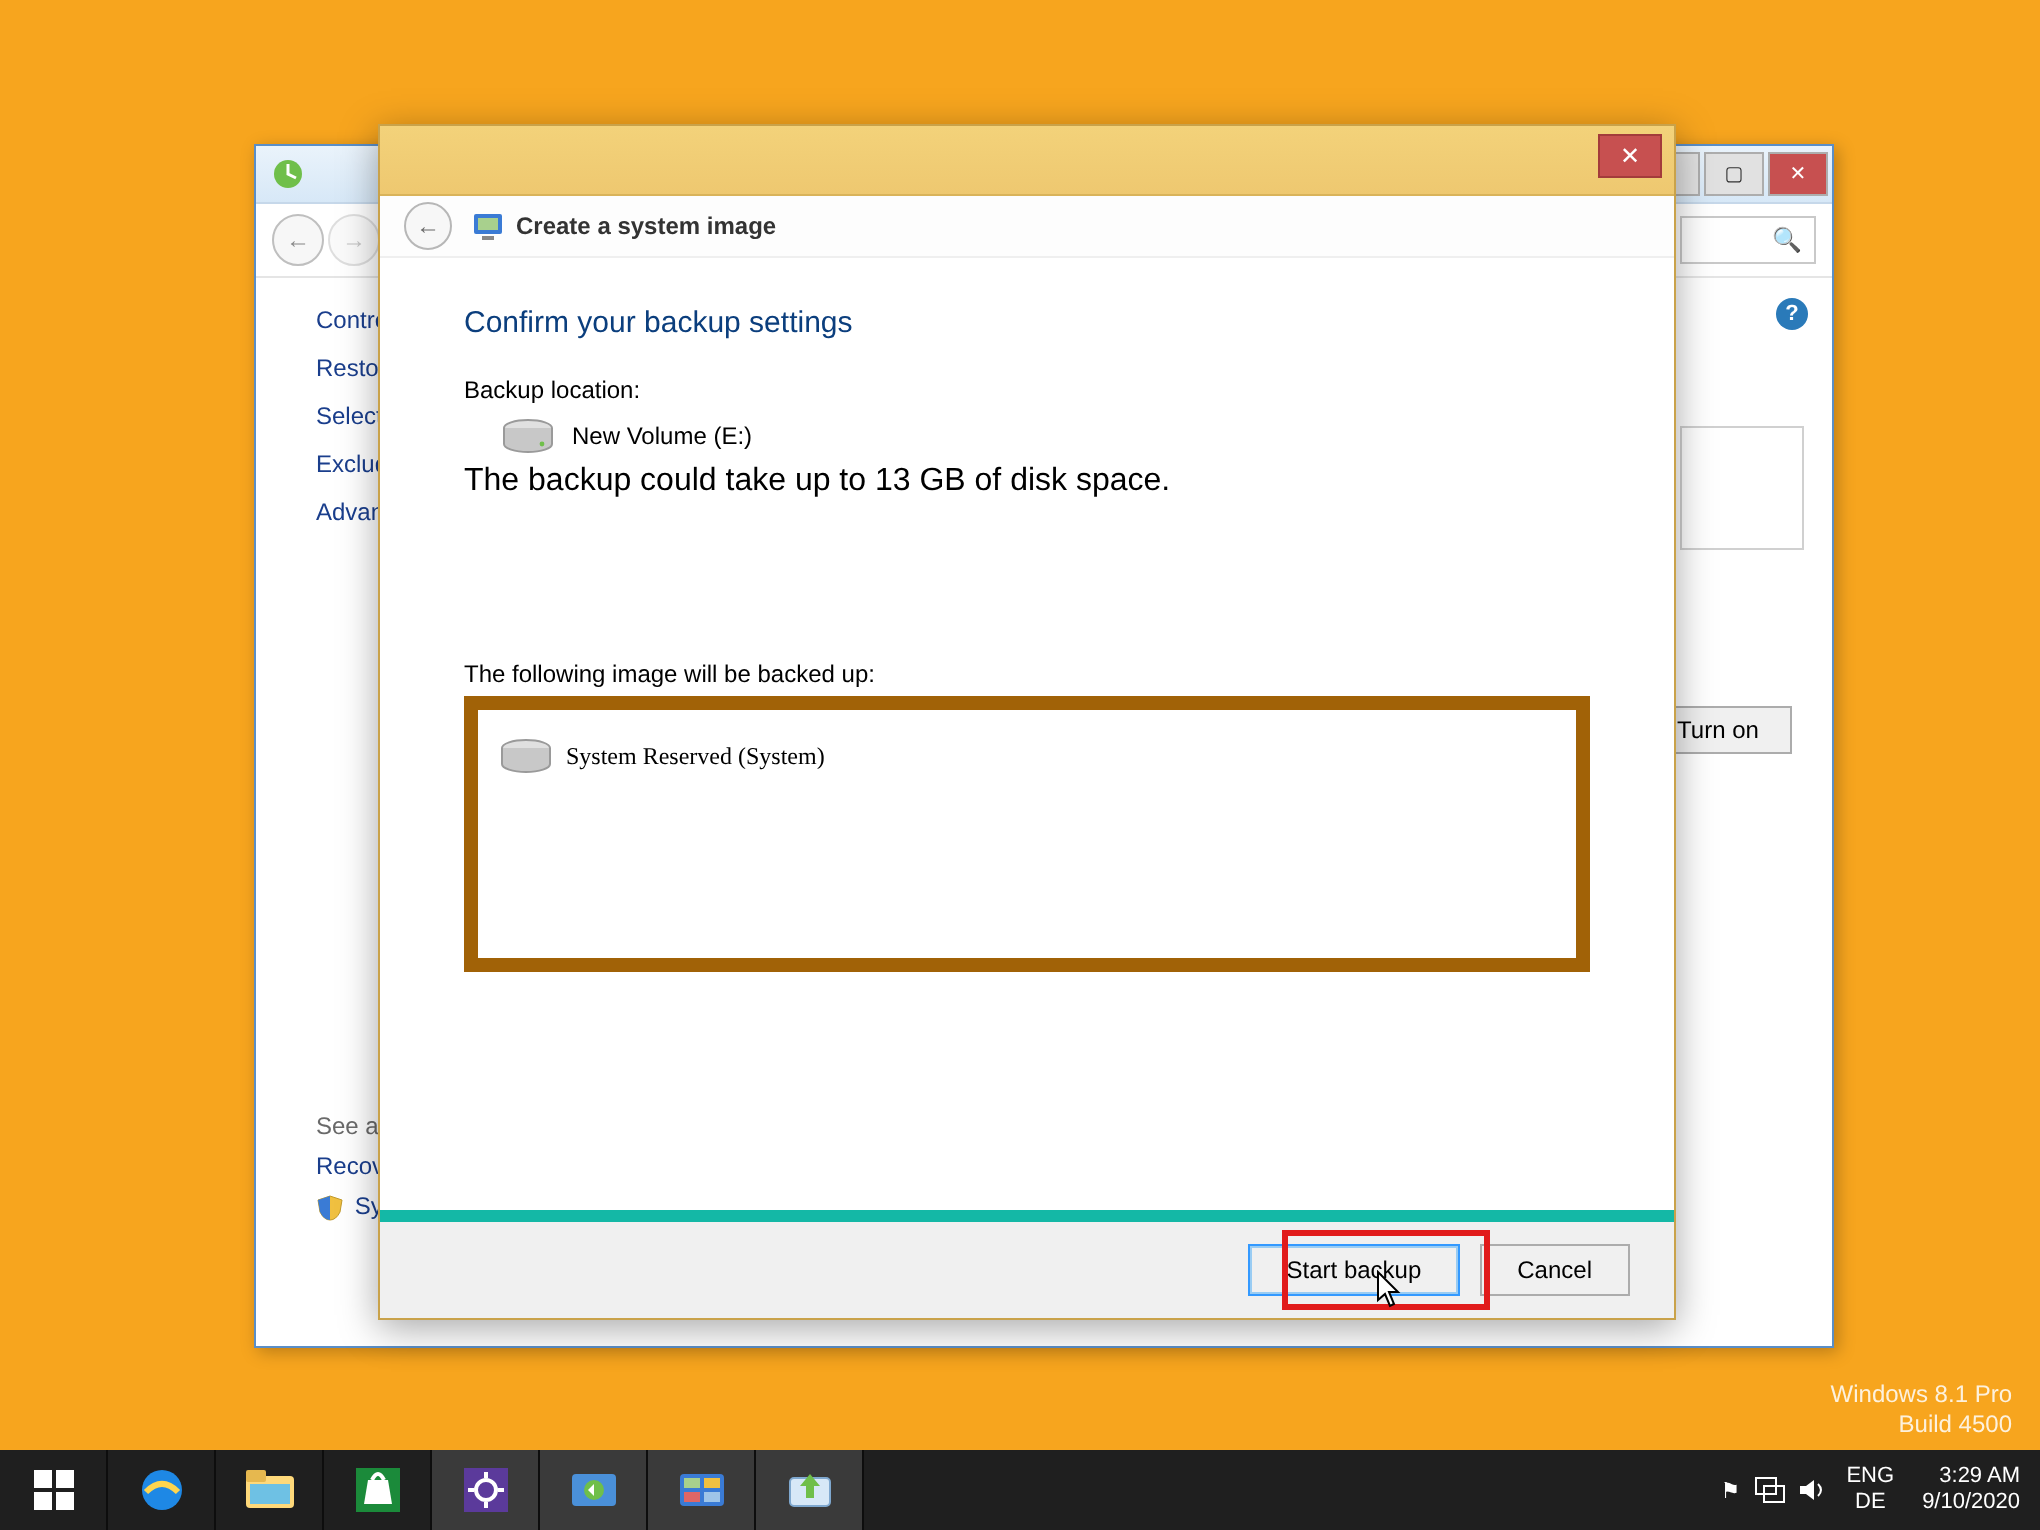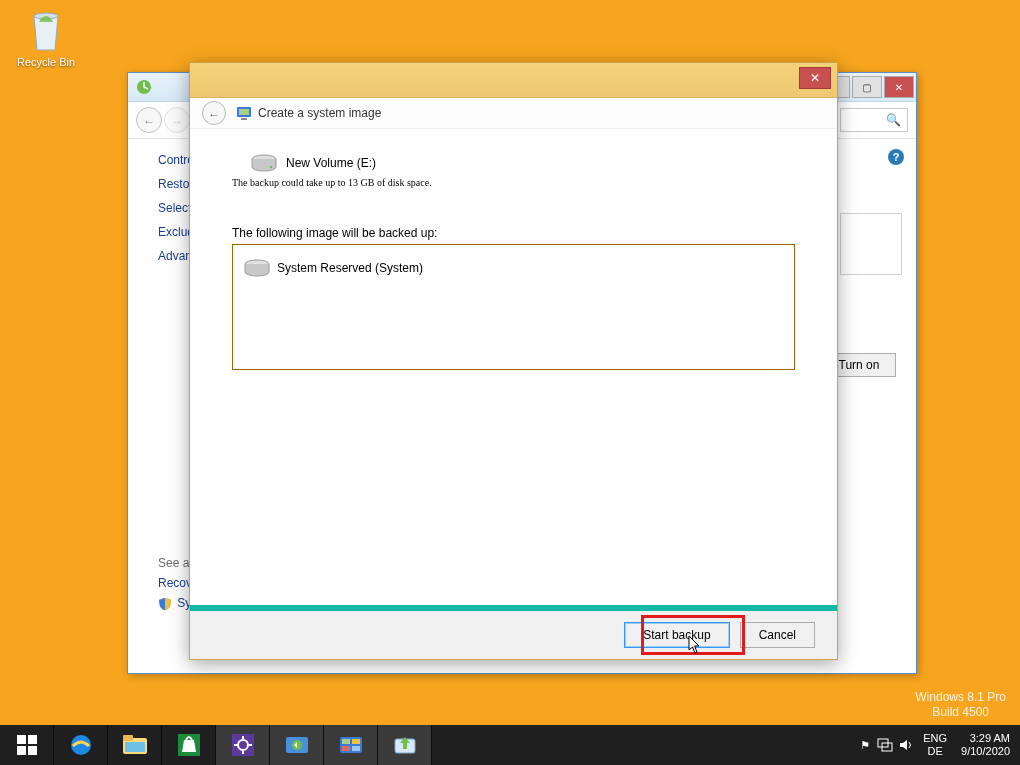--- a/index.html
+++ b/index.html
@@ -1,21 +1,21 @@
 <!DOCTYPE html>
 <html><head>
 <meta charset="utf-8">
 <style>
 html,body{margin:0;padding:0;width:1020px;height:765px;overflow:hidden;font-family:"Segoe UI",Tahoma,sans-serif;font-size:12px;background:#f5a623;}
 .desktop{position:relative;width:1020px;height:765px;background:#f7a51e;}
 .desktop-icon{position:absolute;top:6px;left:8px;width:76px;text-align:center;color:#fff;}
 .desktop-icon .bin{width:44px;height:48px;margin:0 auto 2px;position:relative;}
 .desktop-icon .bin svg{width:44px;height:48px;}
 .desktop-icon .label{font-size:11px;text-shadow:0 1px 2px rgba(0,0,0,.6);}
-.watermark{position:absolute;right:14px;bottom:44px;color:#fff;font-size:12px;text-align:center;line-height:1.3;opacity:.85;}
+.watermark{position:absolute;right:14px;bottom:44px;color:#fff;font-size:12px;text-align:right;line-height:1.3;opacity:.85;}
 .watermark .l1{color:#fff;}
 .taskbar{position:absolute;left:0;right:0;bottom:0;height:40px;background:#1f1f1f;display:flex;align-items:stretch;}
 .tb-left{display:flex;}
 .tb-btn{width:54px;height:40px;display:flex;align-items:center;justify-content:center;border-right:1px solid #0d0d0d;box-sizing:border-box;}
 .tb-btn.active{background:#3a3a3a;}
 .tb-btn svg{display:block;}
 .tb-spacer{flex:1;}
 .tb-right{display:flex;align-items:center;color:#fff;font-size:11px;}
 .tray-icn{width:20px;height:40px;display:flex;align-items:center;justify-content:center;}
 .tb-lang{padding:0 8px;text-align:center;line-height:1.2;font-size:11px;}
@@ -41,52 +41,42 @@
 .turnon{position:absolute;right:20px;top:280px;width:72px;height:22px;border:1px solid #acacac;background:#f0f0f0;text-align:center;line-height:22px;color:#000;}
 .white-box-r{position:absolute;right:14px;top:140px;width:60px;height:60px;border:1px solid #d0d0d0;background:#fff;}
 
 
 .dlg{position:absolute;left:189px;top:62px;width:647px;height:596px;background:#fff;border:1px solid #c9a24a;box-shadow:0 4px 18px rgba(0,0,0,.35);}
 .dlg .dlg-chrome{height:34px;background:linear-gradient(#f3d27a,#eec870);border-bottom:1px solid #d9b35a;position:relative;}
 .dlg .close-btn{position:absolute;top:4px;right:6px;width:30px;height:20px;background:#c75050;color:#fff;display:flex;align-items:center;justify-content:center;font-size:12px;border:1px solid #a33b3b;}
 .dlg .hdr{height:30px;display:flex;align-items:center;padding-left:12px;border-bottom:1px solid #efefef;background:#fdfdfd;}
 .back-circ{width:22px;height:22px;border:1px solid #b7b7b7;border-radius:50%;display:flex;align-items:center;justify-content:center;color:#6b6b6b;margin-right:10px;background:#f7f7f7;}
 .hdr-ic{width:16px;height:16px;margin-right:6px;}
-.hdr-title{color:#333;font-size:12px;}
+.hdr-title{color:#333;font-size:12px;font-weight:bold;}
 .dlg-body{padding:24px 42px 10px 42px;color:#000;}
 .h1{color:#0b3e7d;font-size:15px;margin-bottom:18px;}
 .lbl{font-size:12px;margin-bottom:6px;}
 .loc-row{display:flex;align-items:center;padding-left:18px;margin-bottom:4px;}
 .hdd-ic{width:28px;height:20px;margin-right:8px;}
-.note{font-size:10px;margin-bottom:38px;font-family:Liberation Serif, serif;}
+.note{font-size:16px;margin-bottom:80px;}
 .drv-h{font-size:12px;margin-bottom:4px;}
-.drv-box{border:1px solid #a16207;height:108px;padding:8px 10px;}
+.drv-box{border:7px solid #a16207;height:108px;padding:8px 10px;font-family:Liberation Serif, serif;}
 .drv-item{display:flex;align-items:center;height:30px;}
 .drv-item .ic{width:28px;height:24px;margin-right:6px;display:flex;align-items:center;justify-content:center;}
 .dlg-foot{position:absolute;left:0;right:0;bottom:0;height:48px;background:#f0f0f0;border-top:6px solid #14b8a6;display:flex;align-items:center;justify-content:flex-end;padding-right:22px;gap:10px;}
 .btn{height:24px;padding:0 18px;border:1px solid #acacac;background:#f0f0f0;font-size:12px;display:flex;align-items:center;justify-content:center;color:#000;}
 .btn.primary{border:1px solid #3399ff;box-shadow:inset 0 0 0 1px #99ccf3;}
 .red-hl{position:absolute;border:3px solid #e11b1b;pointer-events:none;}
 .cursor{position:absolute;width:14px;height:20px;}
 </style>
 </head>
 <body>
 
 <div class="desktop">
 
-  <div class="desktop-icon">
-    <div class="bin">
-      <svg viewBox="0 0 44 48">
-          <path d="M10 10 L34 10 L31 44 L13 44 Z" fill="#e6f0f5" stroke="#9ab" stroke-width="1"></path>
-          <ellipse cx="22" cy="10" rx="12" ry="3" fill="#cfe3ec" stroke="#9ab"></ellipse>
-          <path d="M15 16 C18 8 26 8 29 16" fill="#6fbf4a" opacity=".8"></path>
-        </svg>
-    </div>
-    <div class="label">Recycle Bin</div>
-  </div>
 
   <div class="watermark">
     <div class="l1">Windows 8.1 Pro</div>
     <div class="l1">Build 4500</div>
   </div>
 
   <div class="win-bg">
     <div class="titlebar">
       <div class="title-ic">
         <svg viewBox="0 0 20 20">
@@ -139,20 +129,22 @@
       <div class="hdr-ic">
         <svg viewBox="0 0 16 16">
             <rect x="1" y="2" width="14" height="10" rx="1" fill="#3a7bd5"></rect>
             <rect x="3" y="4" width="10" height="6" fill="#a8d08d"></rect>
             <rect x="5" y="13" width="6" height="2" fill="#888"></rect>
           </svg>
       </div>
       <div class="hdr-title">Create a system image</div>
     </div>
     <div class="dlg-body">
+      <div class="h1">Confirm your backup settings</div>
+      <div class="lbl">Backup location:</div>
       <div class="loc-row">
         <div class="hdd-ic">
           <svg viewBox="0 0 28 20">
               <ellipse cx="14" cy="6" rx="12" ry="4" fill="#e0e0e0" stroke="#9a9a9a"></ellipse>
               <path d="M2 6 L2 14 A12 4 0 0 0 26 14 L26 6" fill="#c8c8c8" stroke="#9a9a9a"></path>
               <circle cx="21" cy="14" r="1.2" fill="#6fbf4a"></circle>
             </svg>
         </div>
         <div>New Volume (E:)</div>
       </div>

